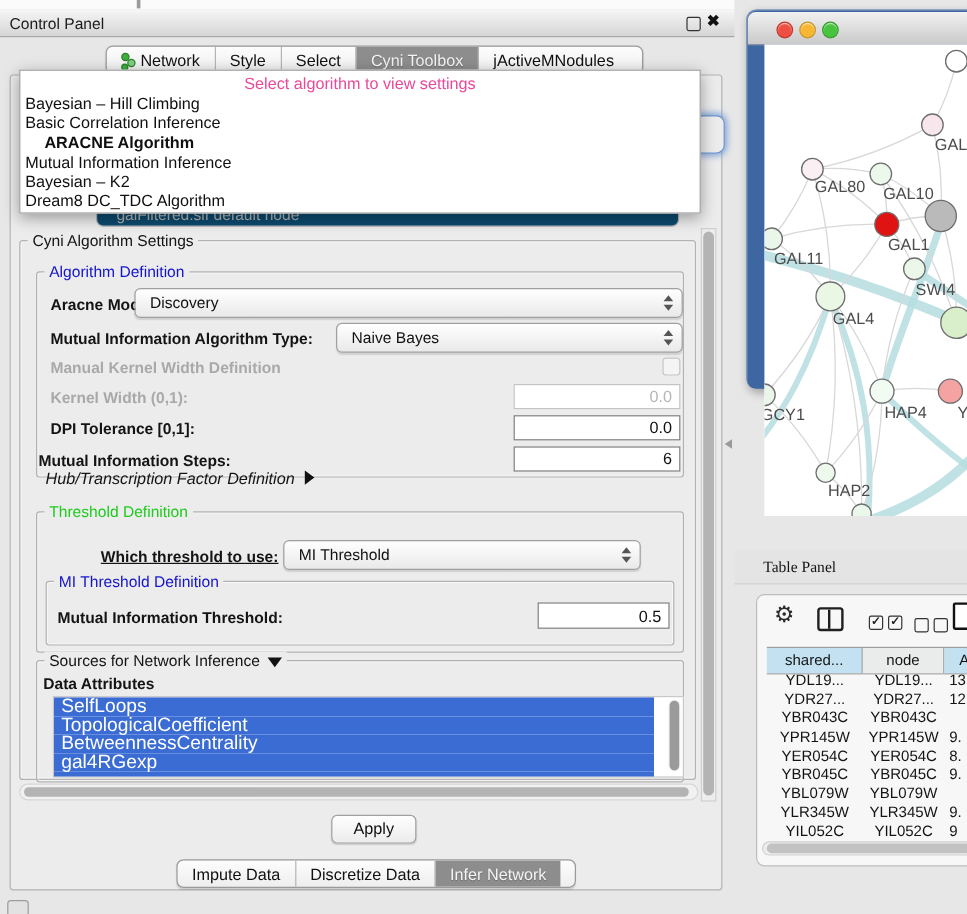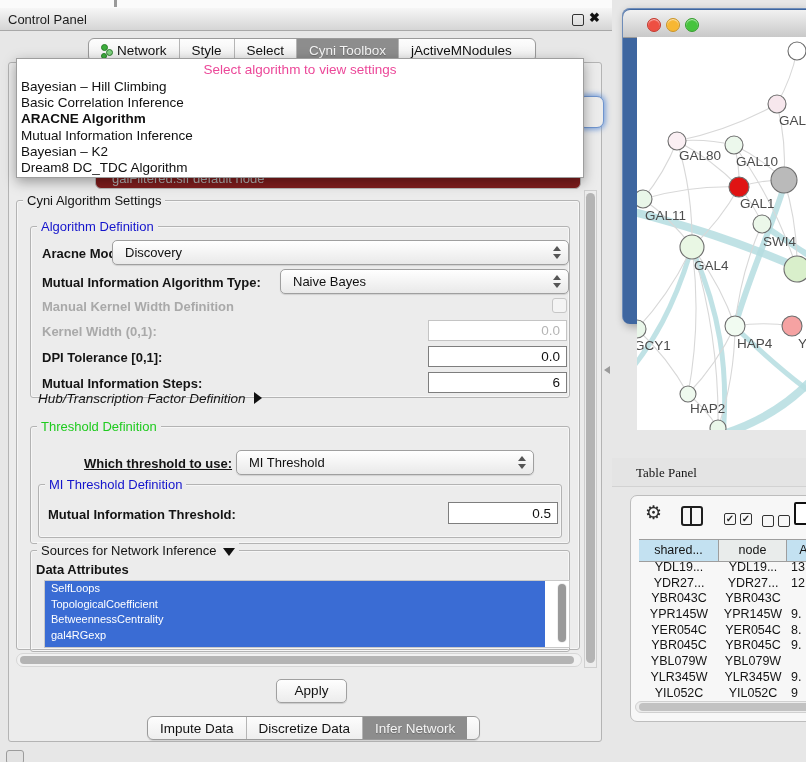--- a/index.html
+++ b/index.html
@@ -31,25 +31,25 @@
   .nettab-icon i{position:absolute;width:5px;height:5px;border-radius:50%;background:#3cae3c;border:1px solid #2c7e2c;}
   .nettab-icon i:nth-child(1){left:0;top:0;}
   .nettab-icon i:nth-child(2){left:5px;top:5px;background:#7ed07e;}
   .nettab-icon i:nth-child(3){left:0;top:9px;width:4px;height:4px;}
 
   
   .popup{left:16px;top:58px;width:566px;height:118px;background:#ffffff;
     border:1px solid #9e9e9e;box-shadow:0 4px 12px rgba(0,0,0,.35);z-index:50;}
   .popup-header{height:17px;text-align:center;font-size:13.5px;color:#ec4899;padding-top:3px;}
   .algo-item{height:16.2px;line-height:16.2px;padding-left:4px;font-size:13.5px;color:#101010;}
-  .algo-item.sel{font-weight:bold;}
-
-  
-  .bg-combo{left:95px;top:168px;width:486px;height:21px;border:1px solid #b9b9b9;border-radius:6px;
-    background:#7f1d1d;z-index:5;font-size:13px;color:#b2b2b2;line-height:19px;padding-left:16px;box-sizing:border-box;overflow:hidden;}
+  .algo-item.sel{font-weight:bold;margin-left:16px;}
+
+  
+  .bg-combo{left:80px;top:168px;width:486px;height:21px;border:1px solid #b9b9b9;border-radius:6px;
+    background:#0c4a6e;z-index:5;font-size:13px;color:#b2b2b2;line-height:19px;padding-left:16px;box-sizing:border-box;overflow:hidden;}
   .bg-combo-focus{left:578px;top:96px;width:24px;height:30px;border:1.5px solid #6f94cd;border-radius:7px;
     background:#ececec;box-shadow:0 0 5px 2px rgba(100,145,215,.75);z-index:5;}
 
   
   .v-scroll{left:584px;top:190px;width:13px;height:478px;background:#ededed;border:1px solid #cfcfcf;box-sizing:border-box;}
   .v-thumb{position:absolute;left:1px;top:2px;width:9px;height:470px;background:#b4b4b4;border-radius:5px;}
   .h-scroll{left:16px;top:653px;width:566px;height:14px;background:#f1f1f1;border:1px solid #d6d6d6;border-radius:7px;box-sizing:border-box;}
   .h-thumb{position:absolute;left:3px;top:2px;width:554px;height:8px;background:#b4b4b4;border-radius:4px;}
 
   
@@ -74,21 +74,21 @@
     font-family:"Liberation Sans",sans-serif;font-size:13.5px;color:#111;text-align:right;
     padding:0 6px;box-sizing:border-box;outline:none;}
   input.tfield.dis{border:1px solid #c4c4c4;color:#b5b5b5;}
 
   .checkbox{width:13px;height:13px;border:1px solid #c6c6c6;border-radius:3px;background:#f4f4f4;}
 
   .tri-right{display:inline-block;width:0;height:0;border-top:6px solid transparent;border-bottom:6px solid transparent;border-left:8px solid #111;margin-left:8px;vertical-align:-1px;}
   .tri-down{display:inline-block;width:0;height:0;border-left:6px solid transparent;border-right:6px solid transparent;border-top:8px solid #111;margin-left:6px;vertical-align:-1px;}
 
   .listbox{left:44px;top:580px;width:524px;height:66px;background:#fff;border:1px solid #c9c9c9;overflow:hidden;}
-  .attr-item{height:15.5px;line-height:15.5px;padding-left:6px;font-size:11px;color:#fff;background:#3a6cd4;width:500px;box-sizing:border-box;}
+  .attr-item{height:15.5px;line-height:15.5px;padding-left:6px;font-size:16px;color:#fff;background:#3a6cd4;width:500px;box-sizing:border-box;}
   .listbox:after{content:"";display:block;height:14px;width:500px;background:#3a6cd4;}
   .list-vscroll{position:absolute;right:2px;top:2px;width:10px;height:60px;background:#f0f0f0;border-radius:5px;}
   .list-vthumb{position:absolute;left:1px;top:1px;width:8px;height:58px;background:#9a9a9a;border-radius:4px;}
 
   .apply-btn{left:276px;top:679px;width:69px;height:22px;border:1px solid #a0a0a0;border-radius:5px;
     background:linear-gradient(#fefefe,#ececec);text-align:center;line-height:22px;font-size:13.5px;color:#111;
     box-shadow:0 1px 1px rgba(0,0,0,.15);}
 
   .bl-icon{left:6px;top:750px;width:16px;height:12px;border:1px solid #9c9c9c;border-radius:3px;background:#e2e2e2;}
   .resize-arrow{left:604px;top:366px;width:0;height:0;border-top:4px solid transparent;border-bottom:4px solid transparent;border-right:6px solid #9a9a9a;}
@@ -209,21 +209,21 @@
 
   <span class="abs flabel dis" style="left:42px;top:299px;">Manual Kernel Width Definition</span>
   <div class="abs checkbox" style="left:552px;top:298px;"></div>
 
   <span class="abs flabel dis" style="left:42px;top:324px;">Kernel Width (0,1):</span>
   <input class="tfield dis" style="left: 428px; top: 320px; width: 139px;" value="0.0">
 
   <span class="abs flabel" style="left:42px;top:350px;">DPI Tolerance [0,1]:</span>
   <input class="tfield" style="left: 428px; top: 346px; width: 139px;" value="0.0">
 
-  <span class="abs flabel" style="left:42px;top:376px;">Mutual Information Steps:</span>
+  <span class="abs flabel" style="left:32px;top:376px;">Mutual Information Steps:</span>
   <input class="tfield" style="left: 428px; top: 372px; width: 139px;" value="6">
 
   <div class="abs" style="left:38px;top:391px;font-size:13.5px;color:#141414;font-style:italic;">
     <span>Hub/Transcription Factor Definition</span><span class="tri-right"></span>
   </div>
 
   <div class="abs group" style="left:30px;top:426px;width:538px;height:116px;">
     <span class="gtitle t-green">Threshold Definition</span>
   </div>
   <span class="abs flabel" style="left:84px;top:456px;text-decoration:underline;">Which threshold to use:</span>

